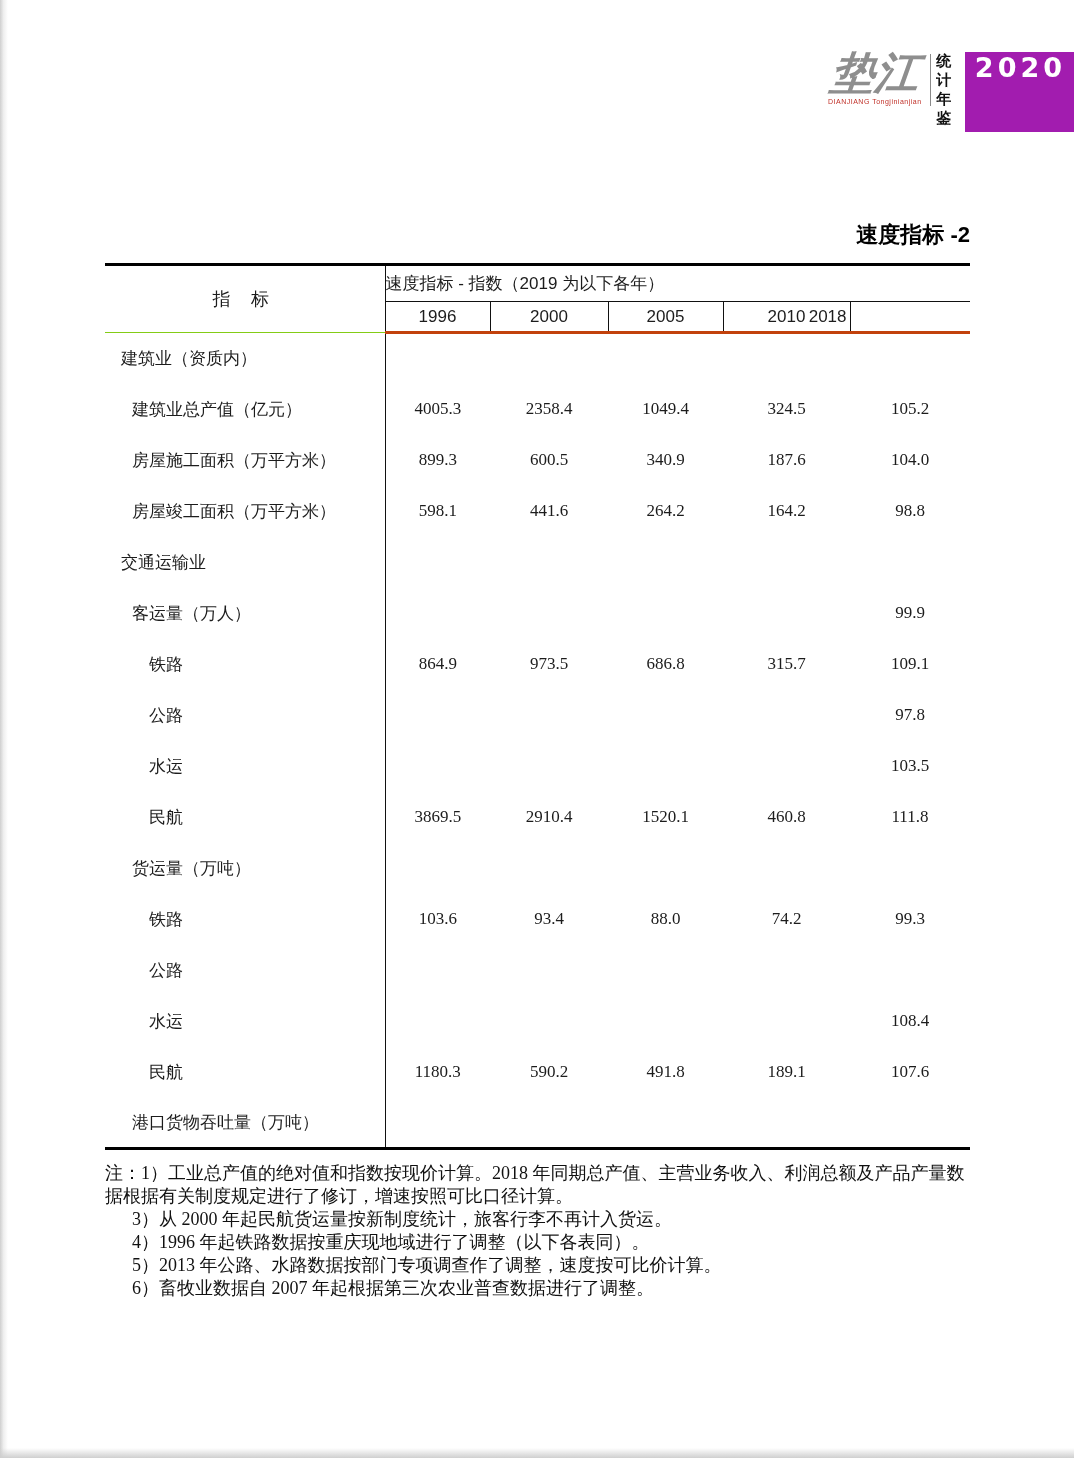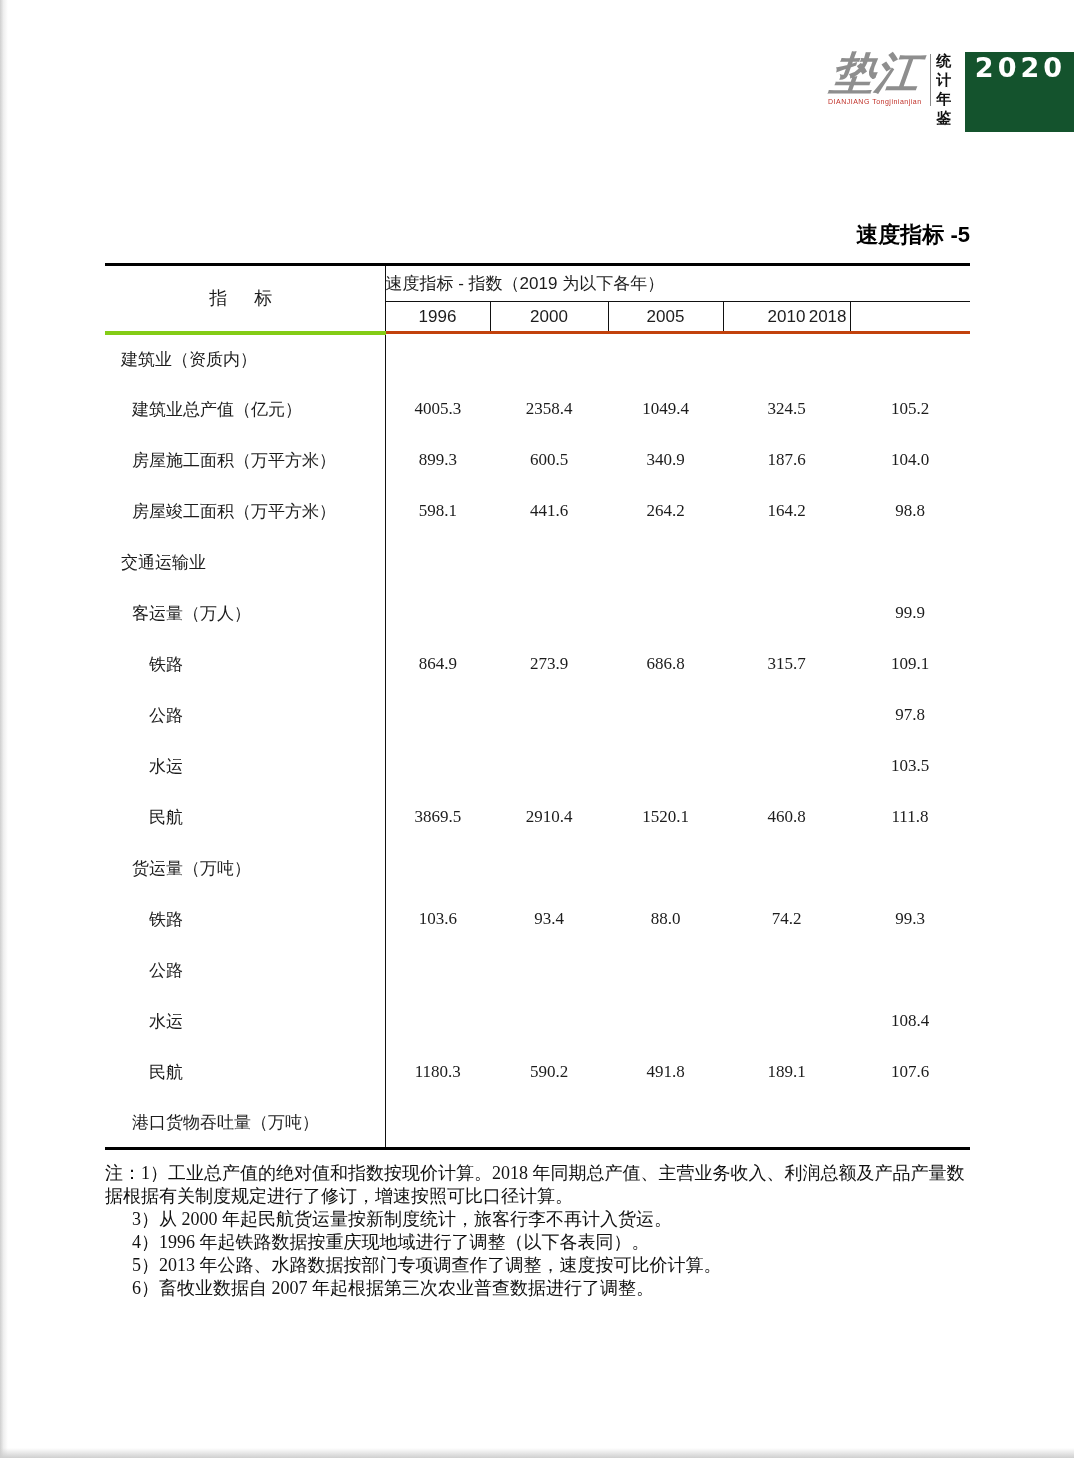--- a/index.html
+++ b/index.html
@@ -18,34 +18,34 @@
   .logo { position:absolute; top:52px; left:828px; display:flex; align-items:flex-start; }
   .logo-left { display:flex; flex-direction:column; align-items:center; margin-right:6px; }
   .calligraphy { font-family:"Liberation Serif",serif; font-weight:bold; font-style:italic;
     font-size:44px; line-height:1.0; color:#8e8e8e; transform:skewX(-6deg); white-space:nowrap; }
   .logo-sub { font-family:"Liberation Sans",sans-serif; font-size:7px; color:#c03028;
     letter-spacing:0.5px; margin-top:2px; white-space:nowrap; }
   .logo-divider { width:1px; height:52px; background:#8a8a8a; margin:2px 6px 0 2px; }
   .logo-right { display:flex; flex-direction:row;justify-content:space-between; }
   .series-title { font-family:"Liberation Sans",sans-serif; font-weight:bold; font-size:15px;
     letter-spacing:4px; color:#111; margin-bottom:4px; }
-  .year-box { background:#14532d; color:#fff; font-family:"DejaVu Sans",sans-serif; font-weight:bold;
+  .year-box { background:#a21caf; color:#fff; font-family:"DejaVu Sans",sans-serif; font-weight:bold;
     font-size:27px; line-height:1.0; letter-spacing:4px; padding:2px 8px 3px 10px; display:inline-block; }
 
   
   .table-title { position:absolute; top:220px; left:105px; width:865px; text-align:right;
     font-family:"Liberation Sans",sans-serif; font-weight:bold; font-size:22px; color:#000; }
 
   
   .stat-table { position:absolute; top:263px; left:105px; width:865px;
     border-collapse:collapse; table-layout:fixed;
     border-top:3px solid #000; border-bottom:3px solid #000; }
   .stat-table th, .stat-table td { font-weight:normal; padding:0; }
-  th.indicator { border-right:1px solid #111; border-bottom:4px solid #84cc16;
-    font-family:Liberation Mono, monospace; font-size:18px; letter-spacing:8px;
+  th.indicator { border-right:1px solid #111; border-bottom:1px solid #84cc16;
+    font-family:Liberation Serif, serif; font-size:18px; letter-spacing:8px;
     text-align:center; vertical-align:middle;margin-top:10px; }
   th.index-hdr { border-bottom:1px solid #111; height:37px;
     font-family:"Liberation Sans",sans-serif; font-size:17px; text-align:left; vertical-align:middle; }
   tr.years th { height:31px; border-bottom:3px solid #c2410c;
     font-family:"Liberation Sans",sans-serif; font-size:17px; text-align:center; vertical-align:middle; }
   tr.years th.yr { border-right:1px solid #111; }
   tr.years th.yr-last { border-right:none; }
   th.yr-double { position:relative; }
   th.yr-double .yr-right { position:absolute; right:3px; top:50%; transform:translateY(-50%); }
   .stat-table tbody td { height:51px; vertical-align:middle; font-size:17px; }
@@ -78,21 +78,21 @@
       <div class="calligraphy">垫江</div>
       <div class="logo-sub">DIANJIANG Tongjinianjian</div>
     </div>
     <div class="logo-divider"></div>
     <div class="logo-right">
       <div class="series-title">统计年鉴</div>
       <div class="year-box">2020</div>
     </div>
   </div>
 
-  <div class="table-title">速度指标 -5</div>
+  <div class="table-title">速度指标 -2</div>
 
   <table class="stat-table">
     <colgroup>
       <col style="width:280px">
         <col style="width:105px">
         <col style="width:118px">
       <col style="width:115px">
         <col style="width:127px">
         <col style="width:120px">
     </colgroup>
@@ -157,21 +157,21 @@
         <td class="lbl lv2">客运量（万人）</td>
         <td class="val"></td>
         <td class="val"></td>
         <td class="val"></td>
         <td class="val"></td>
         <td class="val">99.9</td>
       </tr>
       <tr>
         <td class="lbl lv3">铁路</td>
         <td class="val">864.9</td>
-        <td class="val">273.9</td>
+        <td class="val">973.5</td>
         <td class="val">686.8</td>
         <td class="val">315.7</td>
         <td class="val">109.1</td>
       </tr>
       <tr>
         <td class="lbl lv3">公路</td>
         <td class="val"></td>
         <td class="val"></td>
         <td class="val"></td>
         <td class="val"></td>

